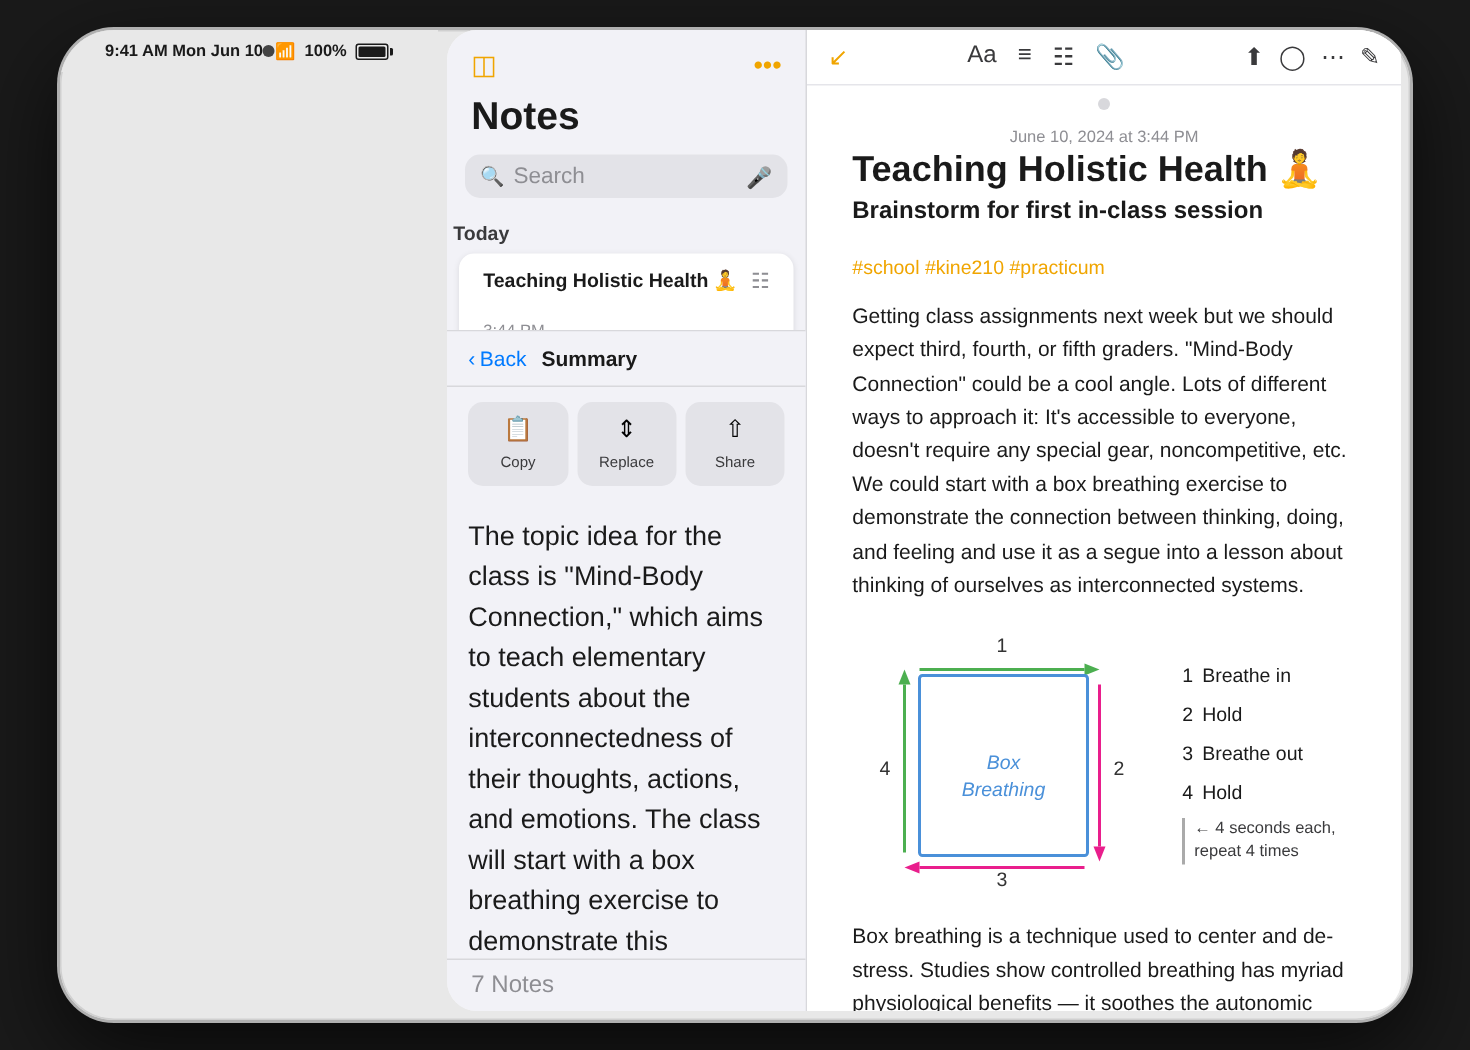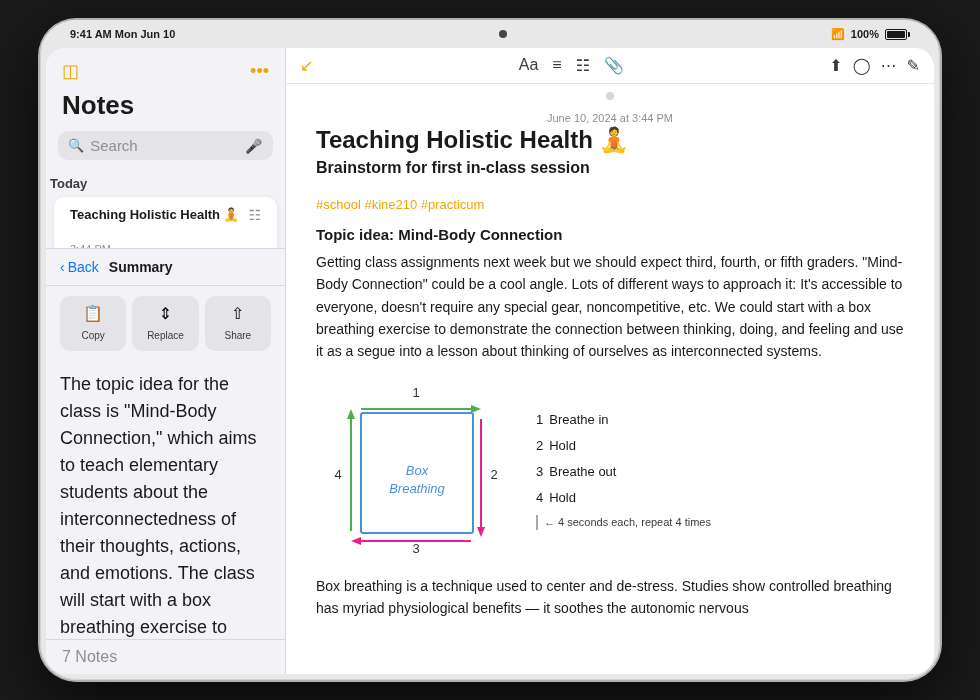--- a/index.html
+++ b/index.html
@@ -14,21 +14,21 @@
       overflow: hidden;
     }
     .ipad-frame {
       width: 900px;
       height: 660px;
       background: #e8e8e8;
       border-radius: 36px;
       position: relative;
       box-shadow: 0 0 0 2px #b0b0b0, 0 20px 60px rgba(0,0,0,0.7), inset 0 0 0 1px #d0d0d0;
       display: flex;
-      flex-direction: column;
+      flex-direction: row;
       overflow: hidden;
     }
     .ipad-top-bar {
       height: 28px;
       background: #e8e8e8;
       display: flex;
       align-items: center;
       justify-content: space-between;
       padding: 0 30px;
       flex-shrink: 0;
@@ -445,21 +445,20 @@
           <span class="toolbar-icon">✎</span>
         </div>
       </div>
 
       <div class="note-body">
         <div class="dot-indicator"></div>
         <div class="note-date">June 10, 2024 at 3:44 PM</div>
         <div class="note-title">Teaching Holistic Health 🧘</div>
         <div class="note-subtitle">Brainstorm for first in-class session</div>
         <div class="note-tags">#school #kine210 #practicum</div>
-        <div class="topic-heading">Topic idea: Mind-Body Connection</div>
         <div class="note-para">Getting class assignments next week but we should expect third, fourth, or fifth graders. "Mind-Body Connection" could be a cool angle. Lots of different ways to approach it: It's accessible to everyone, doesn't require any special gear, noncompetitive, etc. We could start with a box breathing exercise to demonstrate the connection between thinking, doing, and feeling and use it as a segue into a lesson about thinking of ourselves as interconnected systems.</div>
 
         <div class="diagram-container">
           <div class="box-diagram">
             <svg class="box-svg" viewBox="0 0 200 180" xmlns="http://www.w3.org/2000/svg">
 
               <text x="100" y="18" text-anchor="middle" font-size="13" fill="#333" font-family="sans-serif">1</text>
 
               <line x1="45" y1="30" x2="155" y2="30" stroke="#4caf50" stroke-width="2"></line>
               <polygon points="155,26 165,30 155,34" fill="#4caf50"></polygon>

